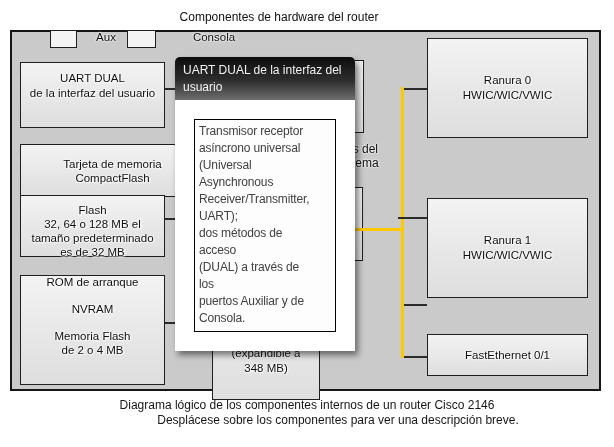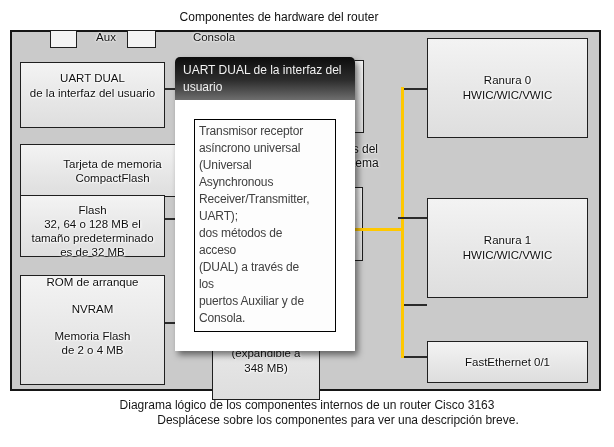--- a/index.html
+++ b/index.html
@@ -109,30 +109,30 @@
   <div class="box align-top" style="left:212px; top:278px; width:106px; height:100px; padding-top:20px; line-height:15.5px;">SDRAM
 DIMM
 128 MB
 (expandible a
 348 MB)</div>
 
   <div class="box" style="left:427px; top:38px; width:159px; height:98px; line-height:15px;">Ranura 0
 HWIC/WIC/VWIC</div>
   <div class="box" style="left:427px; top:165px; width:159px; height:98px; line-height:15px;margin-top:33px;">Ranura 1
 HWIC/WIC/VWIC</div>
-  <div class="box" style="left:427px; top:341px; width:159px; height:40px;">FastEthernet 0/1</div>
+  <div class="box" style="left:427px; top:334px; width:159px; height:40px;">FastEthernet 0/1</div>
 
   <div class="tooltip">
     <div class="tooltip-header">UART DUAL de la interfaz del
 usuario</div>
     <div class="tooltip-body">Transmisor receptor
 asíncrono universal
 (Universal Asynchronous
 Receiver/Transmitter, UART);
 dos métodos de acceso
 (DUAL) a través de los
 puertos Auxiliar y de Consola.</div>
   </div>
 
-  <div class="abs caption" style="top:398px;">Diagrama lógico de los componentes internos de un router Cisco 3163</div>
+  <div class="abs caption" style="top:398px;">Diagrama lógico de los componentes internos de un router Cisco 2146</div>
   <div class="abs caption" style="top:413px;padding-left:31px;">Desplácese sobre los componentes para ver una descripción breve.</div>
 
 </div>
 
 </body></html>

